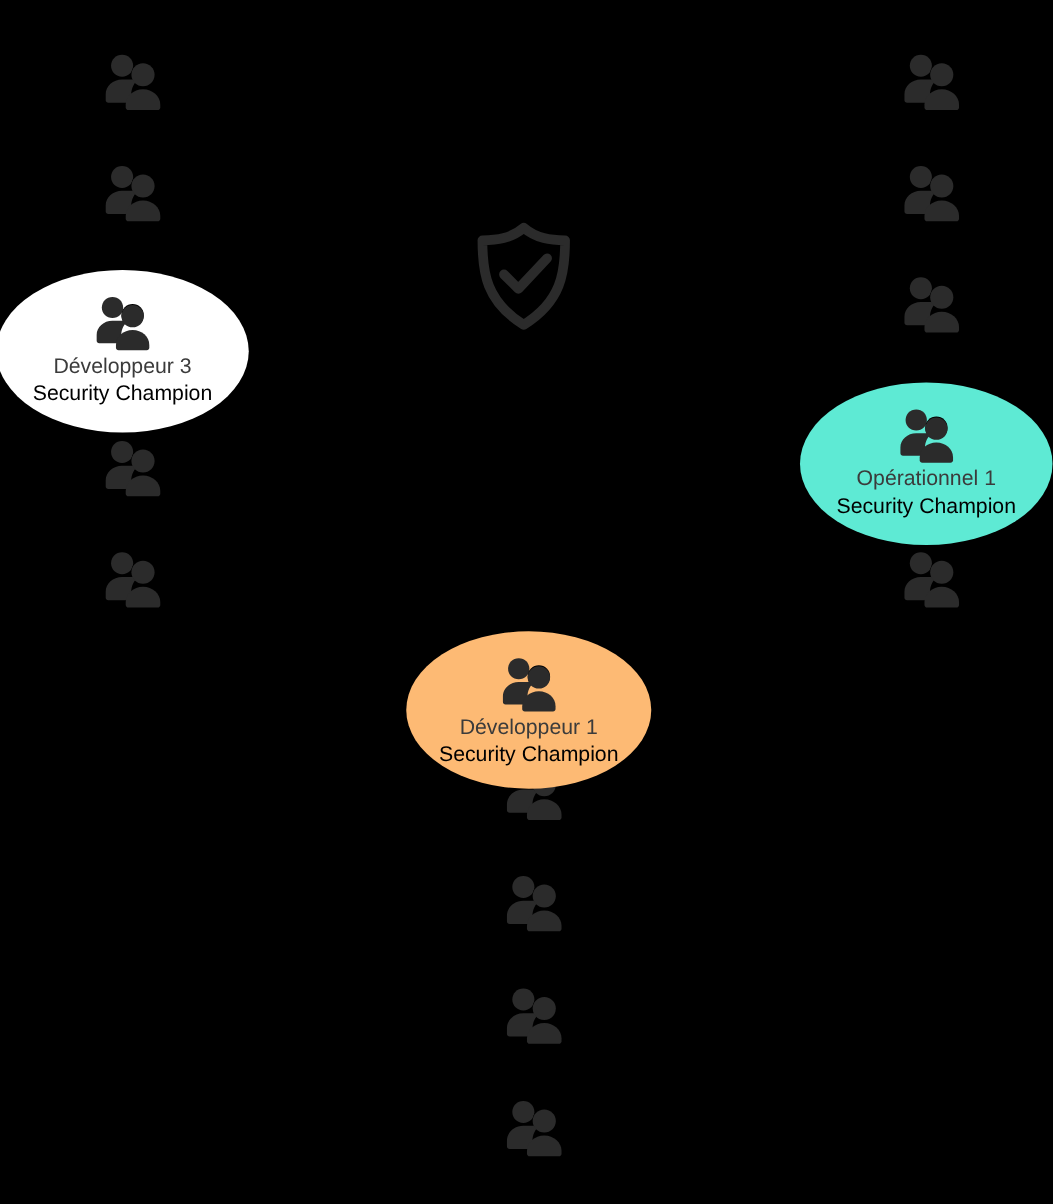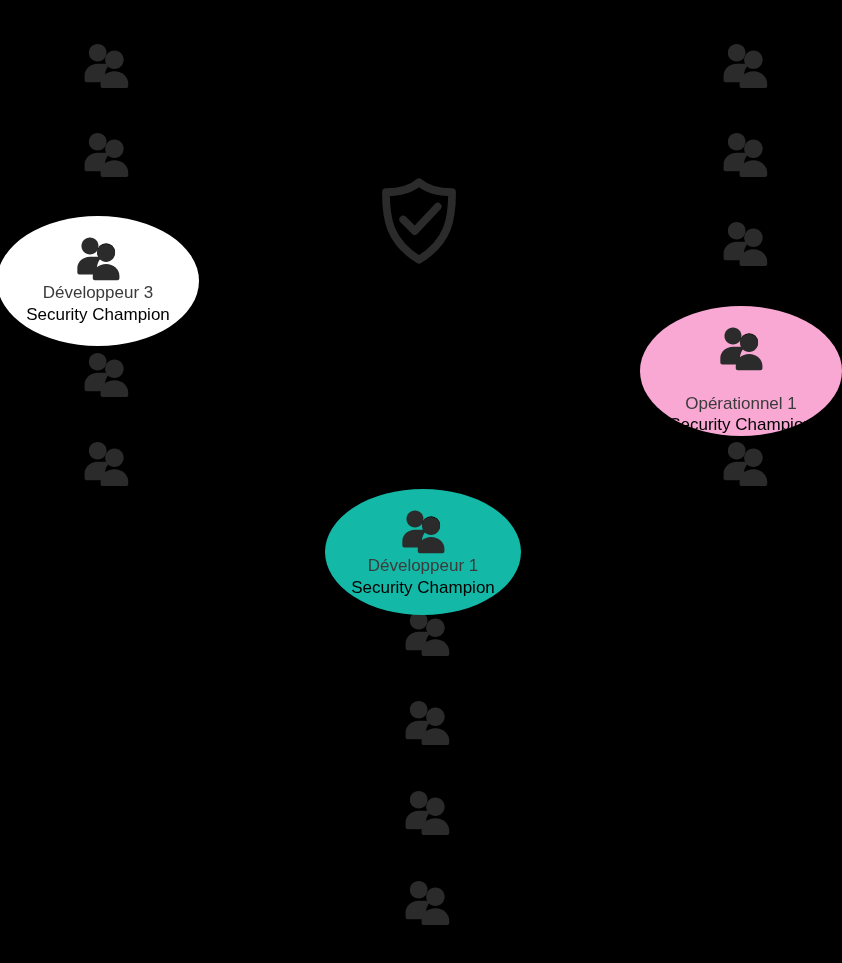--- a/index.html
+++ b/index.html
@@ -206,36 +206,36 @@
             <circle cx="41.6" cy="26.3" r="10.6" fill="#000000"></circle>
             <path d="M41.6 16.6 C35.7 16.6 31 21.3 31 27.2 C31 33 35.7 37.8 41.6 37.8 C47.5 37.8 52.2 33 52.2 27.2 C52.2 21.3 47.5 16.6 41.6 16.6 Z" fill="#2b2b2b"></path>
             <path d="M41.6 40.4 C32.9 40.4 25.8 46.7 25.8 54.5 L25.8 57.1 C25.8 58.4 26.9 59.5 28.2 59.5 L55 59.5 C56.3 59.5 57.4 58.4 57.4 57.1 L57.4 54.5 C57.4 46.7 50.3 40.4 41.6 40.4 Z" fill="#2b2b2b"></path>
           </svg>
         </div>
         <div class="champ-labels">
           <div class="role">Développeur 3</div>
           <div class="title">Security Champion</div>
         </div>
       </div>
-      <div class="champion" style="left: 741px; top: 371px; width: 202px; height: 130px; background: #f9a8d4; justify-content: space-between;">
+      <div class="champion" style="left: 741px; top: 371px; width: 202px; height: 130px; background: #5eead4;">
         <div class="champ-icon">
           <svg viewBox="0 0 64 64" xmlns="http://www.w3.org/2000/svg" aria-hidden="true">
             <path d="M22.5 9 C16.8 9 12.4 13.4 12.4 19 C12.4 24.6 16.8 29 22.5 29 C28.2 29 32.6 24.6 32.6 19 C32.6 13.4 28.2 9 22.5 9 Z" fill="#2b2b2b"></path>
             <path d="M22.5 31.6 C14.2 31.6 7.5 37.6 7.5 45 L7.5 50.5 C7.5 51.8 8.6 52.8 9.9 52.8 L32 52.8 C31.2 50.6 30.8 48.2 30.8 45.7 C30.8 39.8 33.4 34.5 37.5 31.6 Z" fill="#2b2b2b"></path>
             <circle cx="41.6" cy="26.3" r="10.6" fill="#000000"></circle>
             <path d="M41.6 16.6 C35.7 16.6 31 21.3 31 27.2 C31 33 35.7 37.8 41.6 37.8 C47.5 37.8 52.2 33 52.2 27.2 C52.2 21.3 47.5 16.6 41.6 16.6 Z" fill="#2b2b2b"></path>
             <path d="M41.6 40.4 C32.9 40.4 25.8 46.7 25.8 54.5 L25.8 57.1 C25.8 58.4 26.9 59.5 28.2 59.5 L55 59.5 C56.3 59.5 57.4 58.4 57.4 57.1 L57.4 54.5 C57.4 46.7 50.3 40.4 41.6 40.4 Z" fill="#2b2b2b"></path>
           </svg>
         </div>
         <div class="champ-labels">
           <div class="role">Opérationnel 1</div>
           <div class="title">Security Champion</div>
         </div>
       </div>
-      <div class="champion" style="left: 423px; top: 552px; width: 196px; height: 126px; background: #14b8a6;">
+      <div class="champion" style="left: 423px; top: 568px; width: 196px; height: 126px; background: #fdba74;">
         <div class="champ-icon">
           <svg viewBox="0 0 64 64" xmlns="http://www.w3.org/2000/svg" aria-hidden="true">
             <path d="M22.5 9 C16.8 9 12.4 13.4 12.4 19 C12.4 24.6 16.8 29 22.5 29 C28.2 29 32.6 24.6 32.6 19 C32.6 13.4 28.2 9 22.5 9 Z" fill="#2b2b2b"></path>
             <path d="M22.5 31.6 C14.2 31.6 7.5 37.6 7.5 45 L7.5 50.5 C7.5 51.8 8.6 52.8 9.9 52.8 L32 52.8 C31.2 50.6 30.8 48.2 30.8 45.7 C30.8 39.8 33.4 34.5 37.5 31.6 Z" fill="#2b2b2b"></path>
             <circle cx="41.6" cy="26.3" r="10.6" fill="#000000"></circle>
             <path d="M41.6 16.6 C35.7 16.6 31 21.3 31 27.2 C31 33 35.7 37.8 41.6 37.8 C47.5 37.8 52.2 33 52.2 27.2 C52.2 21.3 47.5 16.6 41.6 16.6 Z" fill="#2b2b2b"></path>
             <path d="M41.6 40.4 C32.9 40.4 25.8 46.7 25.8 54.5 L25.8 57.1 C25.8 58.4 26.9 59.5 28.2 59.5 L55 59.5 C56.3 59.5 57.4 58.4 57.4 57.1 L57.4 54.5 C57.4 46.7 50.3 40.4 41.6 40.4 Z" fill="#2b2b2b"></path>
           </svg>
         </div>
         <div class="champ-labels">

